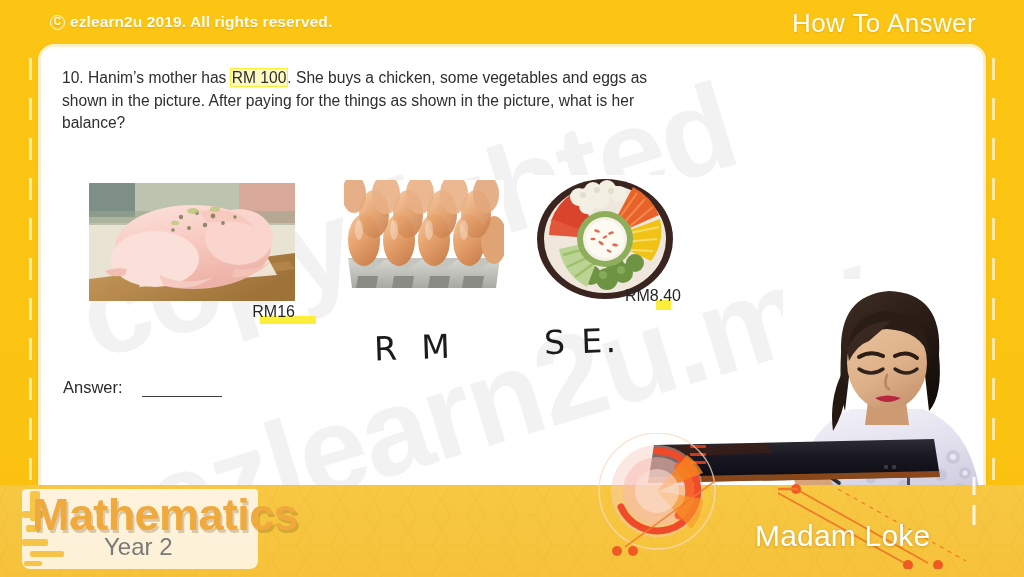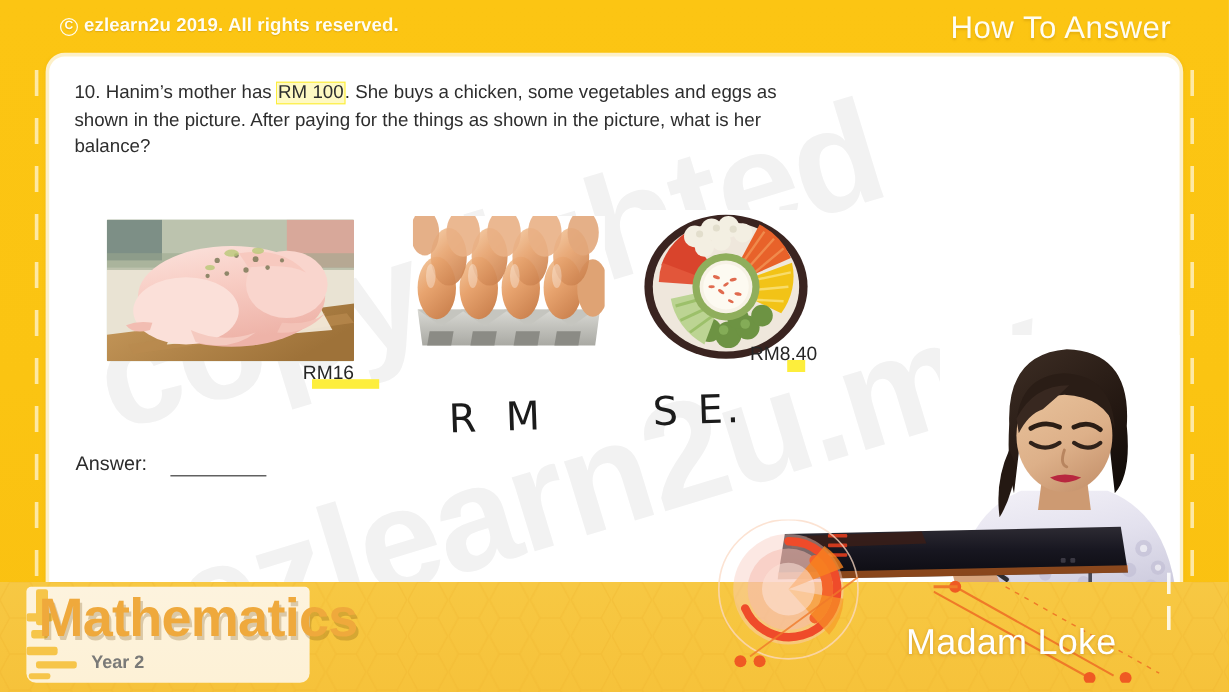--- a/index.html
+++ b/index.html
@@ -169,22 +169,22 @@
   }
   .subject-bars { position:absolute; left:22px; bottom:8px; width:60px; height:80px; }
   .subject-title {
     position:absolute; left:32px; bottom:36px;
     font-size:45px; font-weight:700; letter-spacing:-.6px;
     color:#efa93c;
     text-shadow:2px 3px 0 rgba(120,80,20,.26);
     white-space:nowrap;
   }
   .subject-sub {
-    position:absolute; left:76px; bottom:16px;
-    font-size:15px; font-weight:700; color:#7a7a78;
+    position:absolute; left:104px; bottom:16px;
+    font-size:24px; font-weight:400; color:#7a7a78;
     white-space:nowrap;
   }
 
   
   .presenter-name {
     position:absolute; left:712px; bottom:24px;
     color:#ffffff; font-size:30px; letter-spacing:.2px;
     text-shadow:0 1px 3px rgba(150,90,10,.35);
     white-space:nowrap;
     margin-left:43px;

